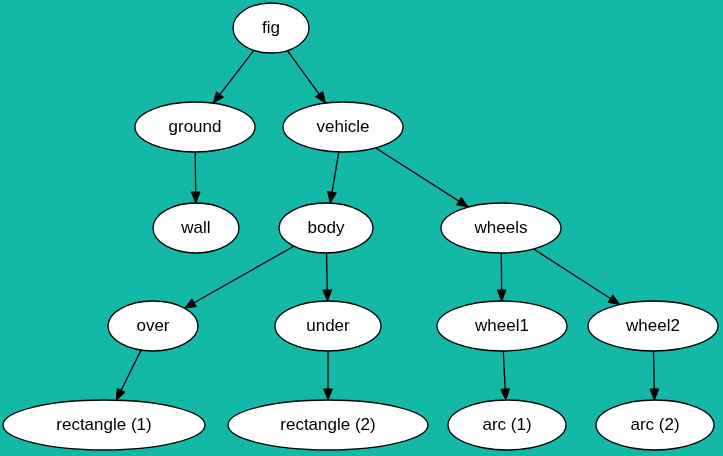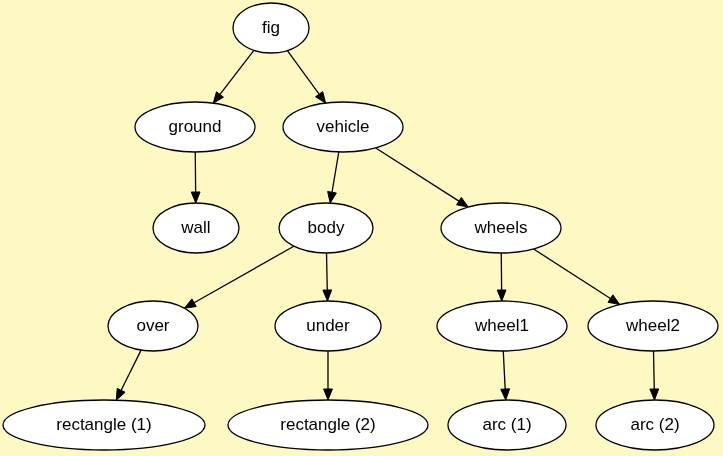--- a/index.html
+++ b/index.html
@@ -10,21 +10,21 @@
   body {
     width: 723px;
     height: 456px;
     overflow: hidden;
     font-family: "Liberation Sans", sans-serif;
   }
   #graph-root {
     position: relative;
     width: 723px;
     height: 456px;
-    background: #fef9c3;
+    background: #14b8a6;
   }
   svg#graph-svg {
     display: block;
     width: 723px;
     height: 456px;
   }
   .node-ellipse {
     fill: #ffffff;
     stroke: #000000;
     stroke-width: 1.3;

